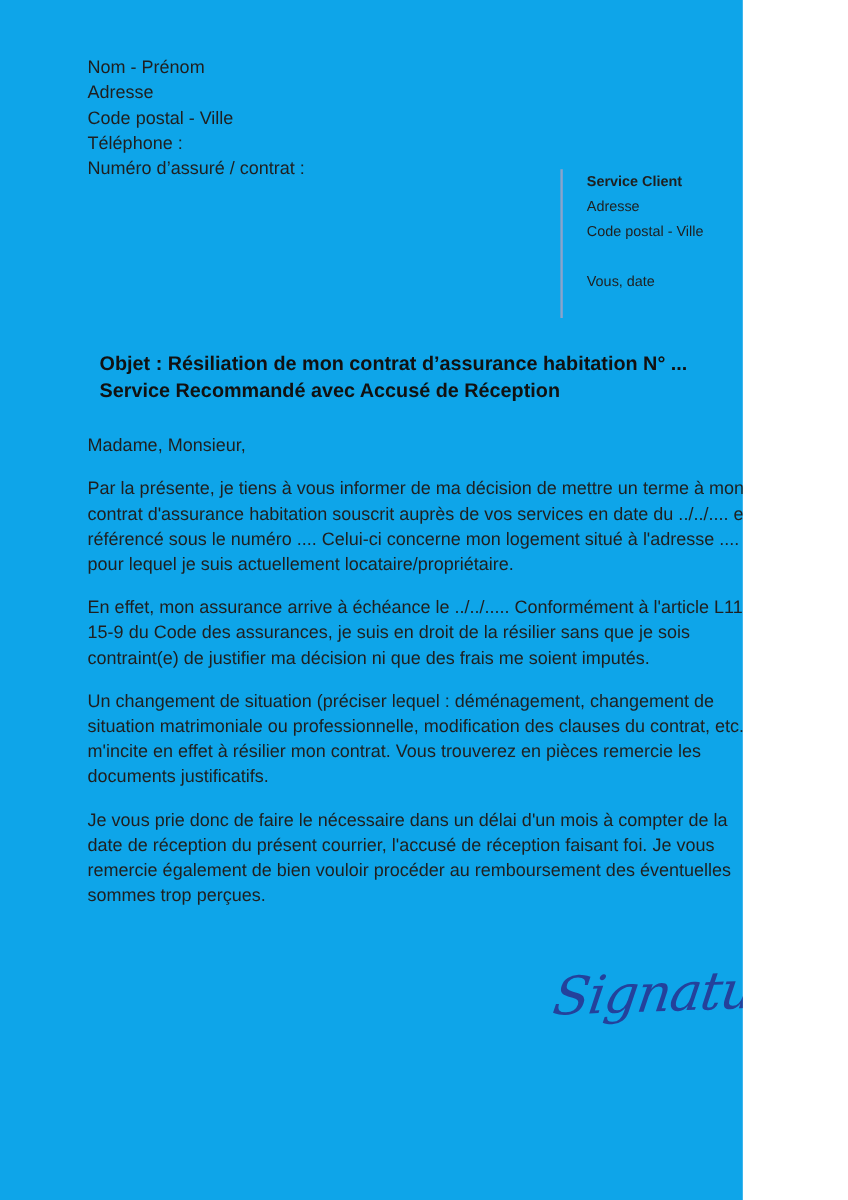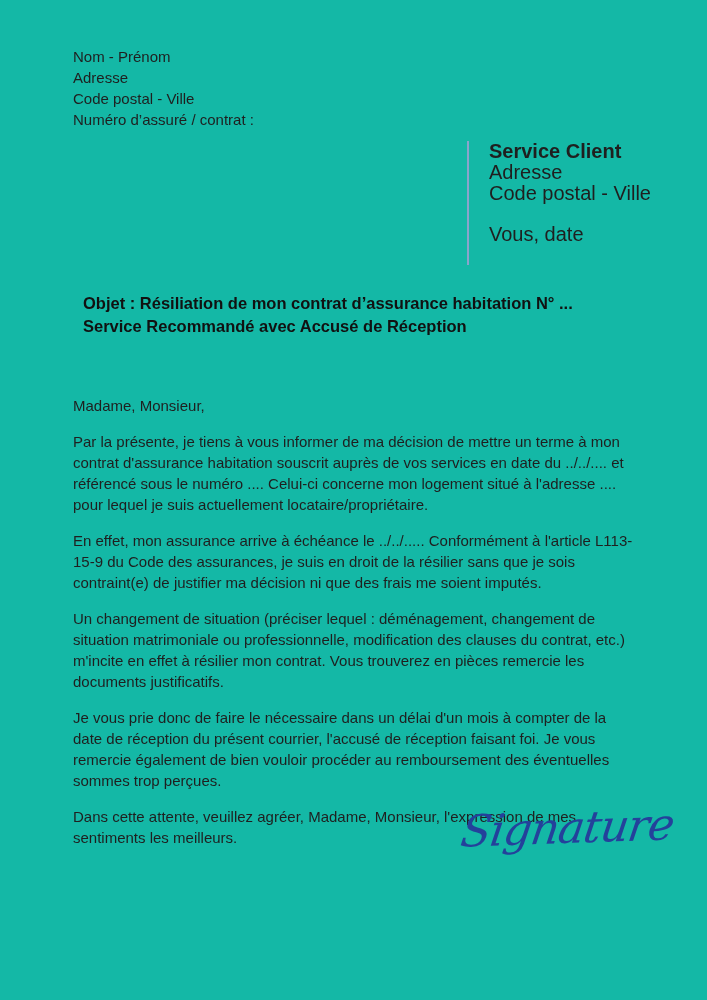--- a/index.html
+++ b/index.html
@@ -3,23 +3,23 @@
 <meta charset="utf-8">
 <title>Lettre de résiliation assurance habitation</title>
 <style>
   html, body {
     margin: 0;
     padding: 0;
     background: #ffffff;
   }
   .page {
     position: relative;
-    width: 707px;
+    width: 619px;
     height: 1000px;
-    background: #14b8a6;
+    background: #0ea5e9;
     font-family: "Liberation Sans", sans-serif;
     color: #1f1f1f;
     overflow: hidden;
   }
 
   
   .sender {
     position: absolute;
     left: 73px;
     top: 46px;
@@ -27,21 +27,21 @@
     line-height: 21px;
   }
 
   
   .recipient {
     position: absolute;
     left: 467px;
     top: 141px;
     border-left: 2px solid #8aa4cc;
     padding-left: 20px;
-    font-size: 20px;
+    font-size: 12px;
     line-height: 21px;
     min-height: 124px;
   }
   .recipient-name { font-weight: bold; }
   .recipient-spacer { height: 20px; }
 
   
   .subject {
     position: absolute;
     left: 83px;
@@ -54,21 +54,20 @@
   }
 
   
   .letter-body {
     position: absolute;
     left: 73px;
     top: 361px;
     width: 562px;
     font-size: 15px;
     line-height: 21px;
-    margin-top: 34px;
   }
   .letter-body p { margin: 0 0 15px 0; }
 
   
   .signature {
     position: absolute;
     left: 462px;
     top: 802px;
     width: 210px;
     text-align: center;
@@ -85,20 +84,21 @@
 </style>
 </head>
 <body>
 
 <div class="page">
 
   <div class="sender">
     <div>Nom - Prénom</div>
     <div>Adresse</div>
     <div>Code postal - Ville</div>
+    <div>Téléphone :</div>
     <div>Numéro d’assuré / contrat :</div>
   </div>
 
   <div class="recipient">
     <div class="recipient-name">Service Client</div>
     <div>Adresse</div>
     <div>Code postal - Ville</div>
     <div class="recipient-spacer"></div>
     <div>Vous, date</div>
   </div>
@@ -107,20 +107,19 @@
     <div>Objet : Résiliation de mon contrat d’assurance habitation N° ...</div>
     <div>Service Recommandé avec Accusé de Réception</div>
   </div>
 
   <div class="letter-body">
     <p>Madame, Monsieur,</p>
     <p>Par la présente, je tiens à vous informer de ma décision de mettre un terme à mon contrat d'assurance habitation souscrit auprès de vos services en date du ../../.... et référencé sous le numéro .... Celui-ci concerne mon logement situé à l'adresse .... pour lequel je suis actuellement locataire/propriétaire.</p>
     <p>En effet, mon assurance arrive à échéance le ../../..... Conformément à l'article L113-15-9 du Code des assurances, je suis en droit de la résilier sans que je sois contraint(e) de justifier ma décision ni que des frais me soient imputés.</p>
     <p>Un changement de situation (préciser lequel : déménagement, changement de situation matrimoniale ou professionnelle, modification des clauses du contrat, etc.) m'incite en effet à résilier mon contrat. Vous trouverez en pièces remercie les documents justificatifs.</p>
     <p>Je vous prie donc de faire le nécessaire dans un délai d'un mois à compter de la date de réception du présent courrier, l'accusé de réception faisant foi. Je vous remercie également de bien vouloir procéder au remboursement des éventuelles sommes trop perçues.</p>
-    <p>Dans cette attente, veuillez agréer, Madame, Monsieur, l'expression de mes sentiments les meilleurs.</p>
   </div>
 
   <div class="signature">
     <span class="signature-text">Signature</span>
   </div>
 
 </div>
 
 </body></html>

